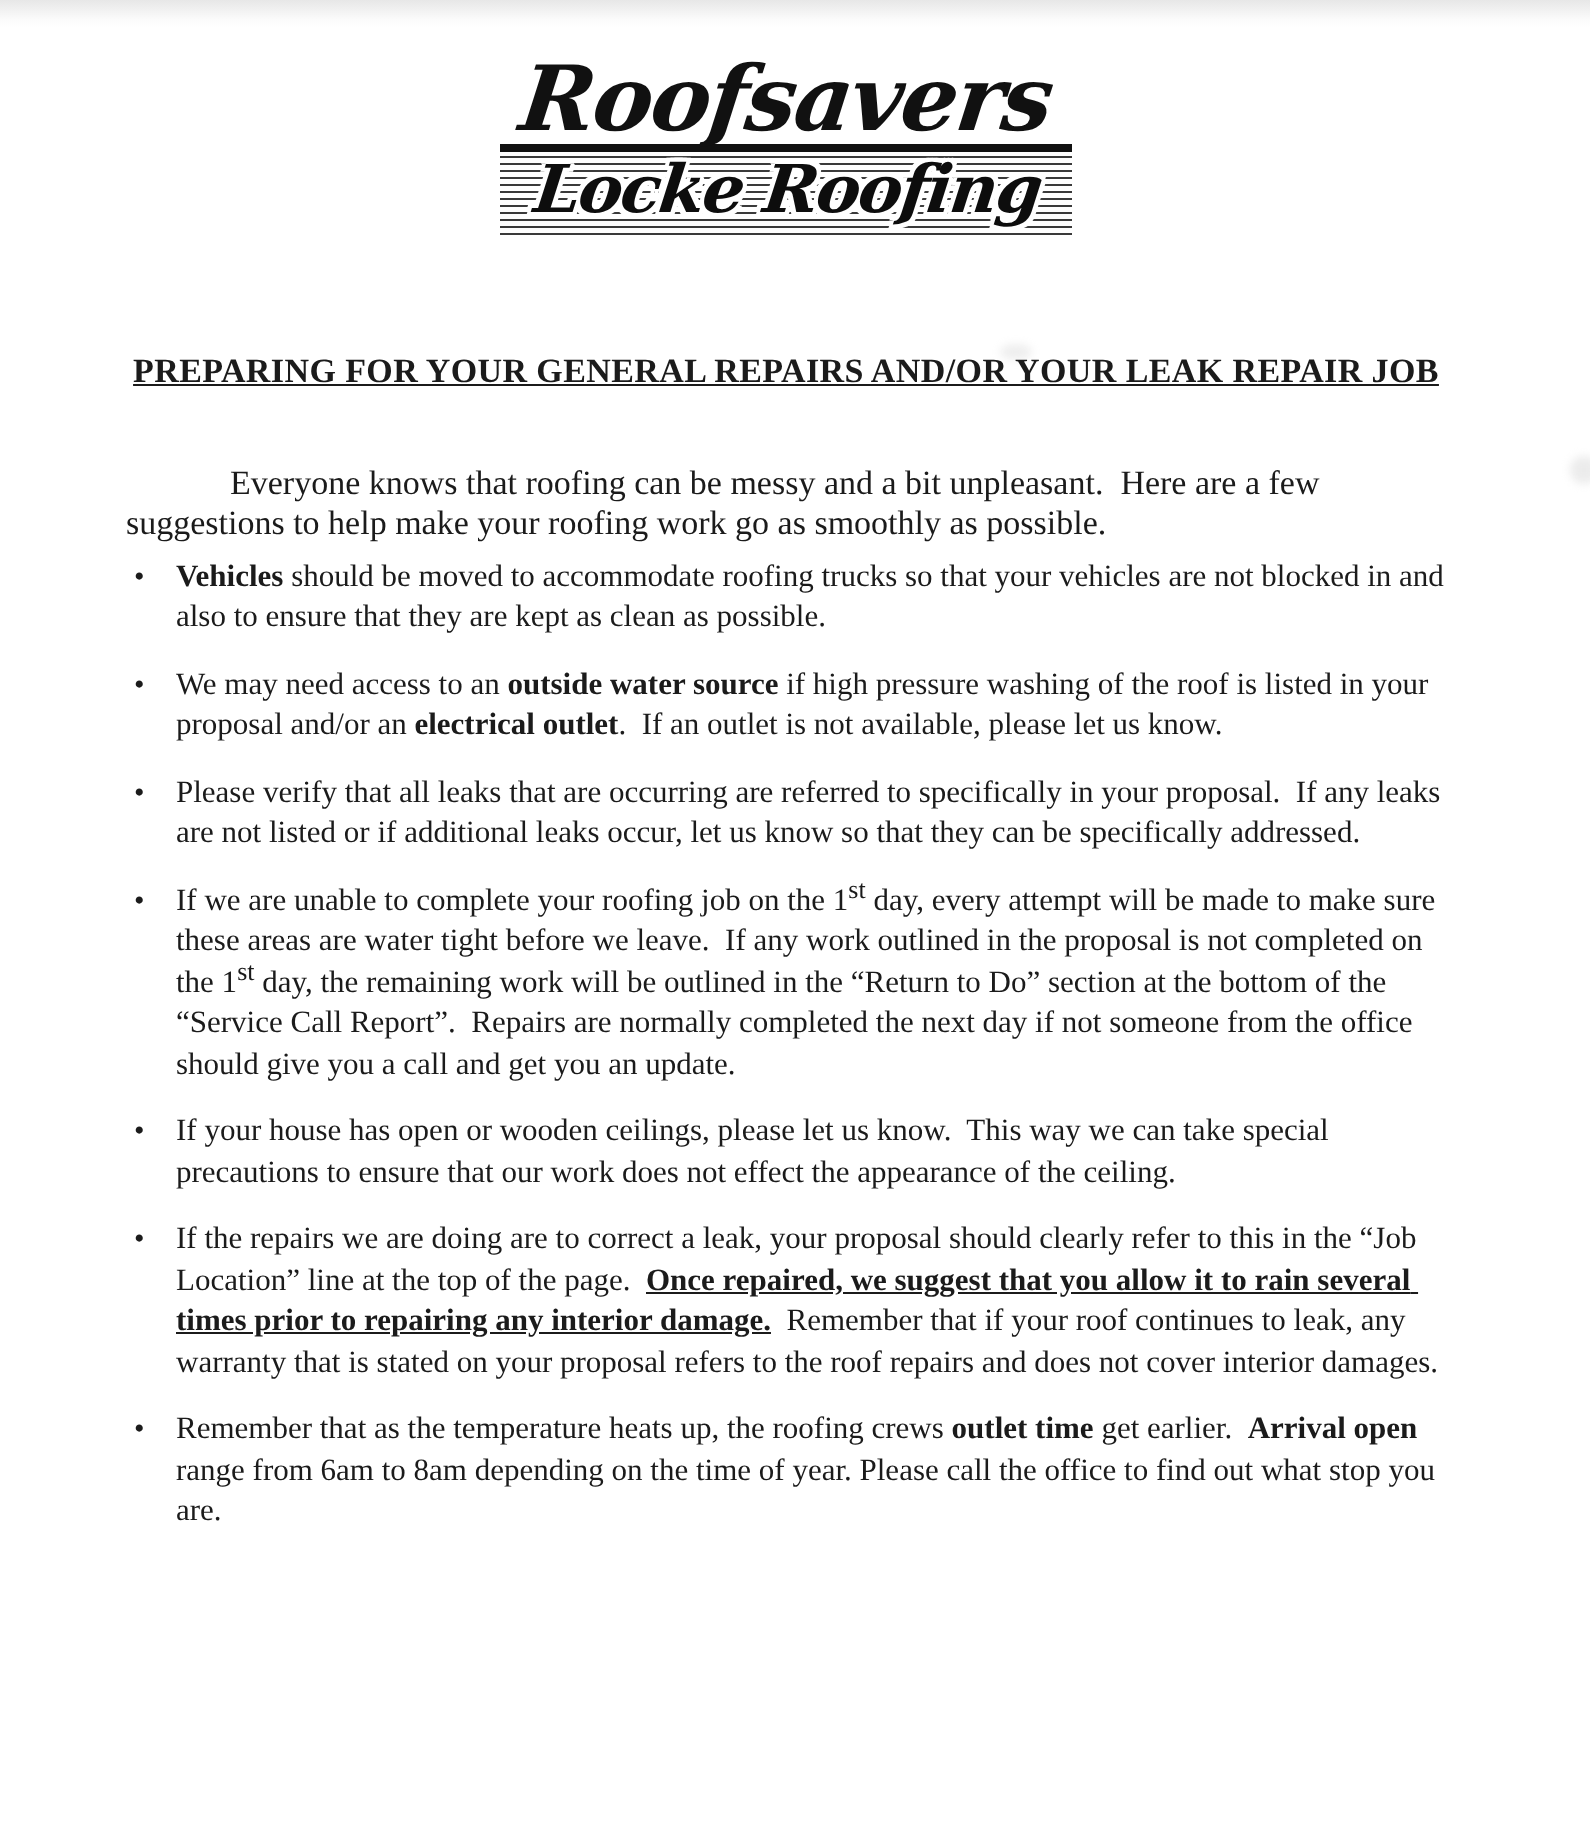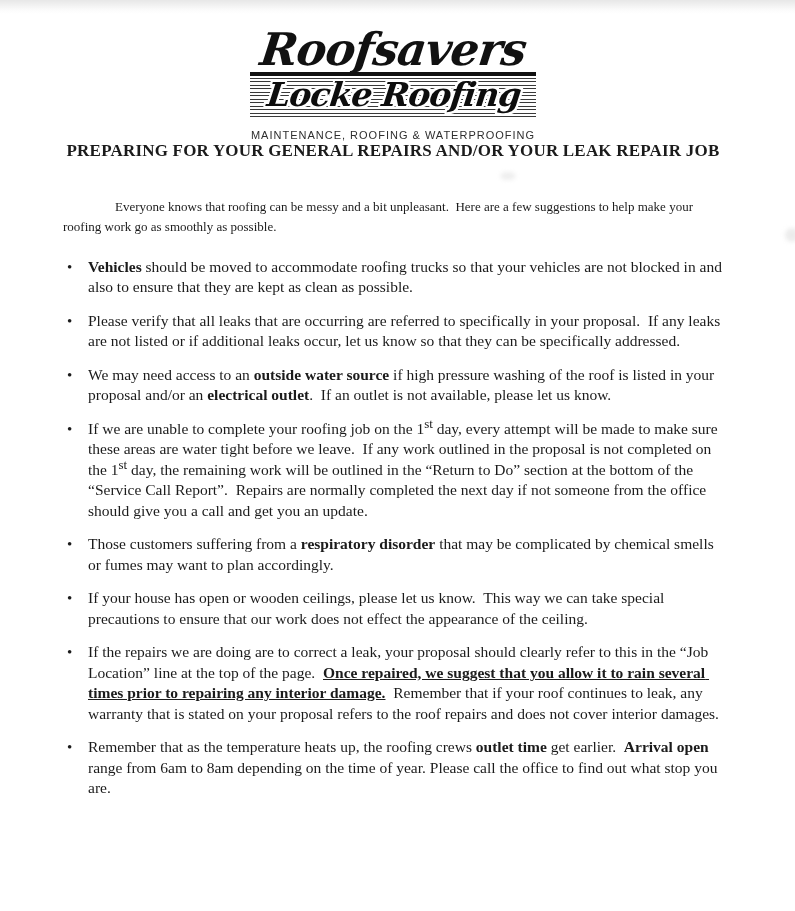--- a/index.html
+++ b/index.html
@@ -67,34 +67,36 @@
       0 0 3px #fff;
   }
   .logo-tagline{
     margin-top:9px;
     font-family:"Liberation Sans", sans-serif;
     font-size:11px;letter-spacing:1px;
     color:#2e2e2e;white-space:nowrap;
   }
   
   .doc-title{
+    margin-top:56px;
     text-align:center;
     font-weight:bold;
     font-size:17px;line-height:20px;
     letter-spacing:.2px;
+    text-decoration:underline;
   }
   .intro{
     margin-top:36px;
-    font-size:13px;line-height:20.5px;
+    font-size:17px;line-height:20.5px;
     text-indent:52px;
     white-space:pre-wrap;
   }
   ul.bullets{
     list-style:none;
-    margin-top:19px;
+    margin-top:6px;
   }
   ul.bullets li{
     position:relative;
     padding-left:25px;
     margin-bottom:13px;
     font-size:15.5px;line-height:20.5px;
     white-space:pre-wrap;
   }
   ul.bullets li::before{
     content:"\2022";
@@ -113,31 +115,29 @@
 <div class="scan-smudge2"></div>
 
 <div class="page">
 
   <div class="logo">
     <div class="logo-name1">Roofsavers</div>
     <div class="logo-rule"></div>
     <div class="logo-stripes">
       <span class="logo-name2">Locke Roofing</span>
     </div>
-    <div class="logo-tagline">MAINTENANCE, ROOFING &amp; WATERPROOFING</div>
   </div>
 
   <h1 class="doc-title">PREPARING FOR YOUR GENERAL REPAIRS AND/OR YOUR LEAK REPAIR JOB</h1>
 
   <p class="intro">Everyone knows that roofing can be messy and a bit unpleasant.  Here are a few suggestions to help make your roofing work go as smoothly as possible.</p>
 
   <ul class="bullets">
       <li><span class="b">Vehicles</span><span> should be moved to accommodate roofing trucks so that your vehicles are not blocked in and also to ensure that they are kept as clean as possible.</span></li>
+      <li><span>We may need access to an </span><span class="b">outside water source</span><span> if high pressure washing of the roof is listed in your proposal and/or an </span><span class="b">electrical outlet</span><span>.  If an outlet is not available, please let us know.</span></li>
       <li><span>Please verify that all leaks that are occurring are referred to specifically in your proposal.  If any leaks are not listed or if additional leaks occur, let us know so that they can be specifically addressed.</span></li>
-      <li><span>We may need access to an </span><span class="b">outside water source</span><span> if high pressure washing of the roof is listed in your proposal and/or an </span><span class="b">electrical outlet</span><span>.  If an outlet is not available, please let us know.</span></li>
       <li><span>If we are unable to complete your roofing job on the 1</span><sup>st</sup><span> day, every attempt will be made to make sure these areas are water tight before we leave.  If any work outlined in the proposal is not completed on the 1</span><sup>st</sup><span> day, the remaining work will be outlined in the “Return to Do” section at the bottom of the “Service Call Report”.  Repairs are normally completed the next day if not someone from the office should give you a call and get you an update.</span></li>
-      <li><span>Those customers suffering from a </span><span class="b">respiratory disorder</span><span> that may be complicated by chemical smells or fumes may want to plan accordingly.</span></li>
       <li><span>If your house has open or wooden ceilings, please let us know.  This way we can take special precautions to ensure that our work does not effect the appearance of the ceiling.</span></li>
       <li><span>If the repairs we are doing are to correct a leak, your proposal should clearly refer to this in the “Job Location” line at the top of the page.  </span><span class="b u">Once repaired, we suggest that you allow it to rain several times prior to repairing any interior damage.</span><span>  Remember that if your roof continues to leak, any warranty that is stated on your proposal refers to the roof repairs and does not cover interior damages.</span></li>
       <li><span>Remember that as the temperature heats up, the roofing crews </span><span class="b">outlet time</span><span> get earlier.  </span><span class="b">Arrival open</span><span> range from 6am to 8am depending on the time of year. Please call the office to find out what stop you are.</span></li>
     </ul>
 
 </div>
 
 </body></html>

